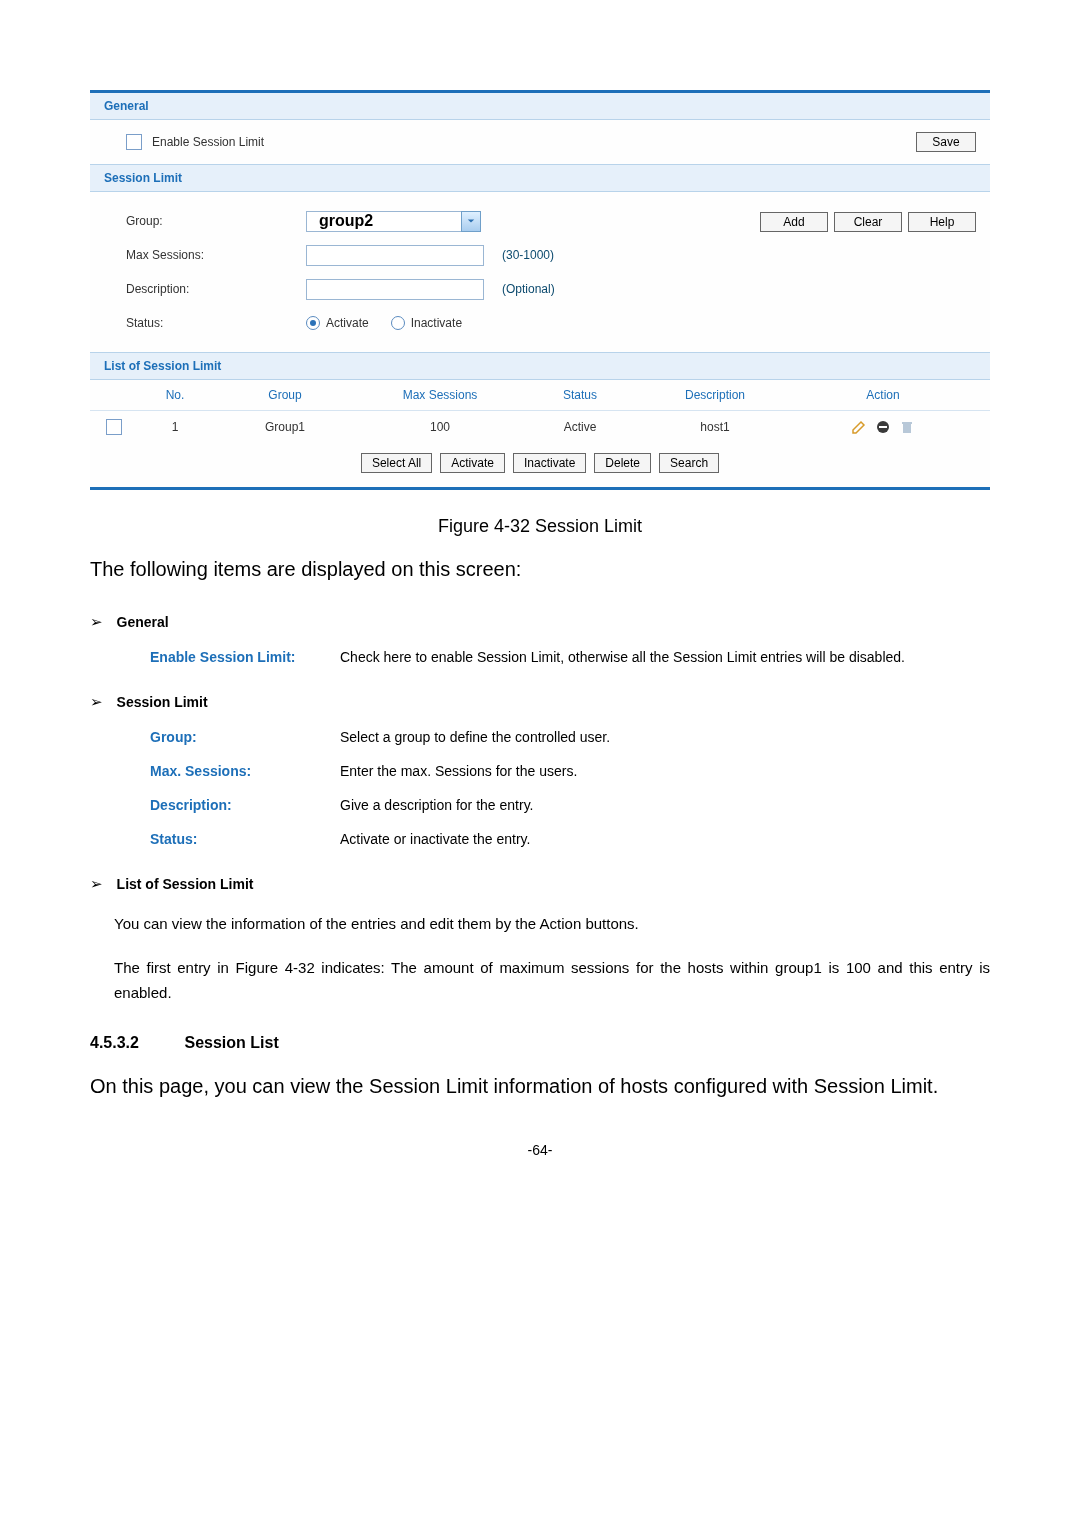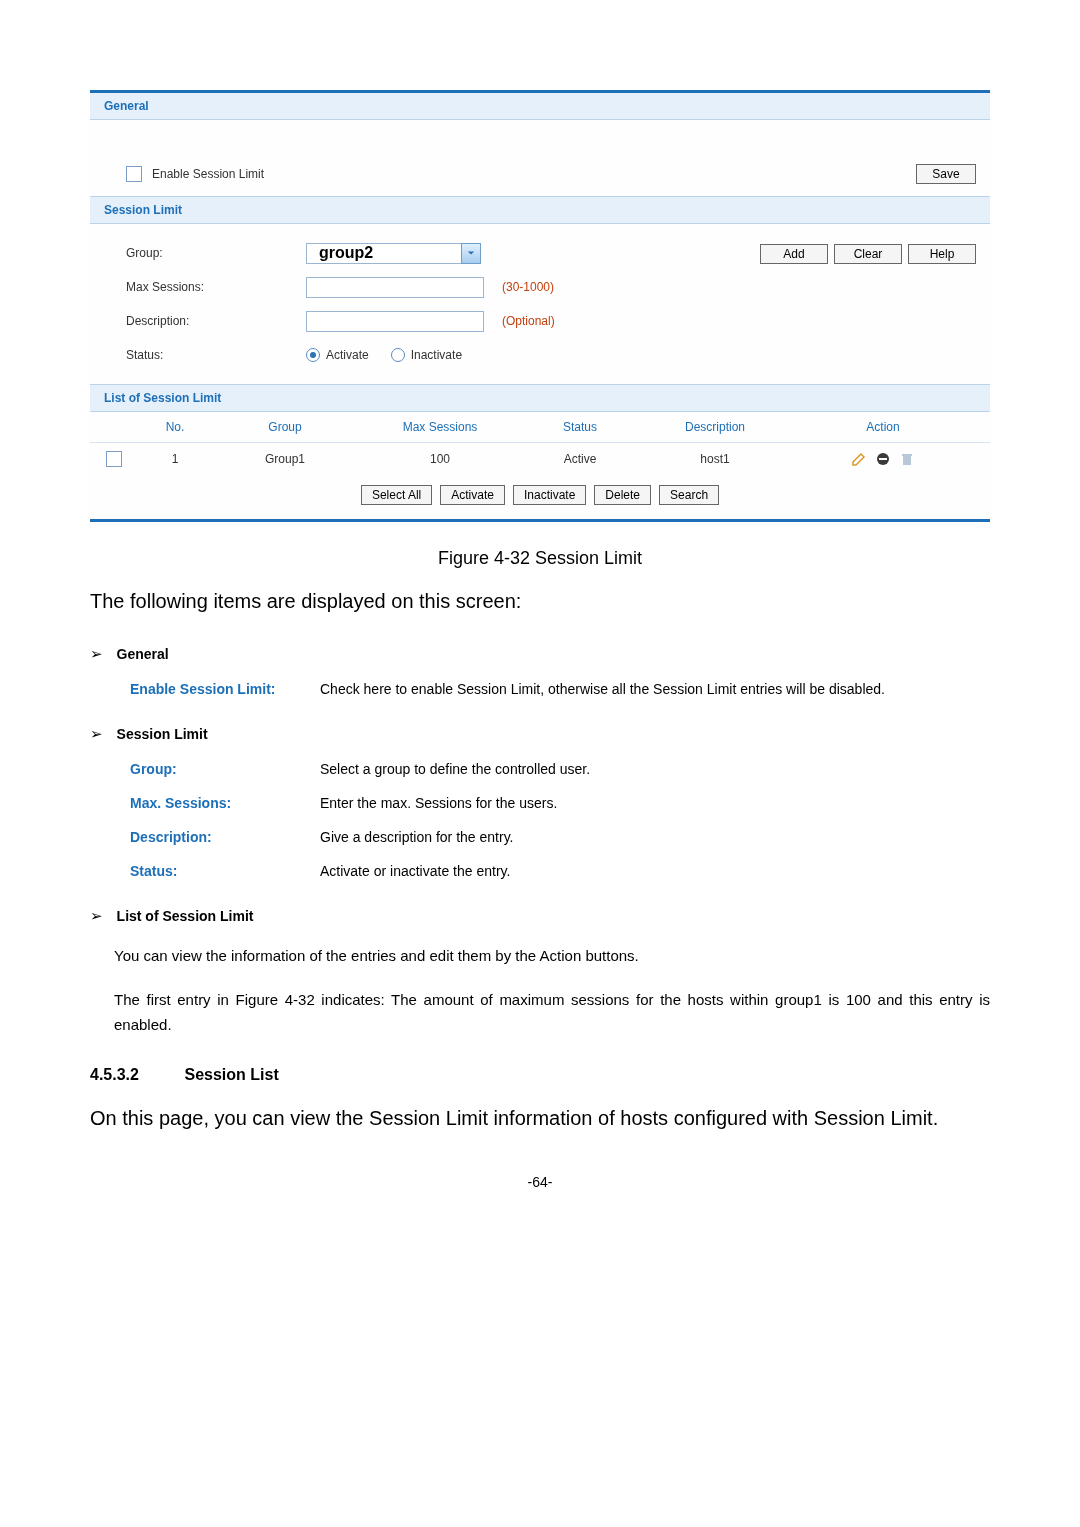--- a/index.html
+++ b/index.html
@@ -31,21 +31,20 @@
     border-bottom: 1px solid #b8d3ea;
     color: #1d6fb8;
     font-weight: bold;
     padding: 6px 14px;
   }
   .section-bar.first { border-top: none; }
   .general-body {
     display: flex;
     align-items: center;
     padding: 12px 14px;
-    margin-top: 32px;
   }
   .general-left { display:flex; align-items:center; gap:10px; flex:1; padding-left:22px;}
   .chk {
     width:14px; height:14px; border:1px solid #7a9ec9; background:#fff;
     display:inline-block;
   }
   .btn {
     border:1px solid #666; background:#f5f5f5;
     padding:2px 14px; font-family:inherit; font-size:12px;
     cursor:pointer; min-width:60px; text-align:center;
@@ -68,21 +67,21 @@
   }
   .combo-btn {
     width:18px; border:1px solid #6f9fc9;
     background: linear-gradient(#dff0ff,#a9cdef);
     display:flex; align-items:center; justify-content:center;
   }
   .txt-input {
     border:1px solid #9ab6d3; width:168px; height:19px; padding:0 4px;
     font-family:inherit; font-size:12px;
   }
-  .hint { margin-left:10px; color:#c2410c; }
+  .hint { margin-left:10px; color:#0c4a6e; }
   .radio-wrap { display:flex; align-items:center; gap:6px; margin-right:14px;}
   .radio {
     width:12px; height:12px; border:1px solid #5a8bc0; border-radius:50%;
     display:inline-flex; align-items:center; justify-content:center;
     background:#fff;
   }
   .radio.checked::after{
     content:""; width:6px; height:6px; background:#2b72b8; border-radius:50%;
   }
   .sl-right { display:flex; flex-direction:row; gap:6px; padding-left:30px; padding-top:8px;align-items:center;}
@@ -106,21 +105,21 @@
   .ico { width:16px; height:16px; display:inline-block;}
   .tbl-btns { display:flex; justify-content:center; gap:8px; padding:10px 0 14px 0;}
   .tbl-btns .btn { min-width:auto; padding:2px 10px;}
 
   
   .fig-caption { text-align:center; margin:26px 0 16px 0; font-size:18px;}
   .body-text { font-size:20px; line-height:1.6; }
   .sec-arrow-row { display:flex; align-items:center; gap:14px; margin:28px 0 18px 0;}
   .arrow-glyph { font-size:15px; }
   .sec-arrow-title { font-weight:bold;}
-  .def-block { margin-left:40px; }
+  .def-block { margin-left:60px; }
   .def-row { display:flex; margin:18px 0;}
   .def-term { width:190px; color:#1d6fb8; font-weight:bold; }
   .def-term.wide { width:190px; }
   .def-desc { flex:1; text-align:justify;}
   .list-para { margin:18px 0 18px 24px; text-align:justify; font-size:15px; line-height:1.7;}
   .subheading { margin:28px 0 18px 0; font-weight:bold; font-size:16px;}
   .subheading .num { display:inline-block; width:90px;}
   .pagenum { text-align:center; margin-top:40px; font-size:14px;}
 </style>
 </head>

